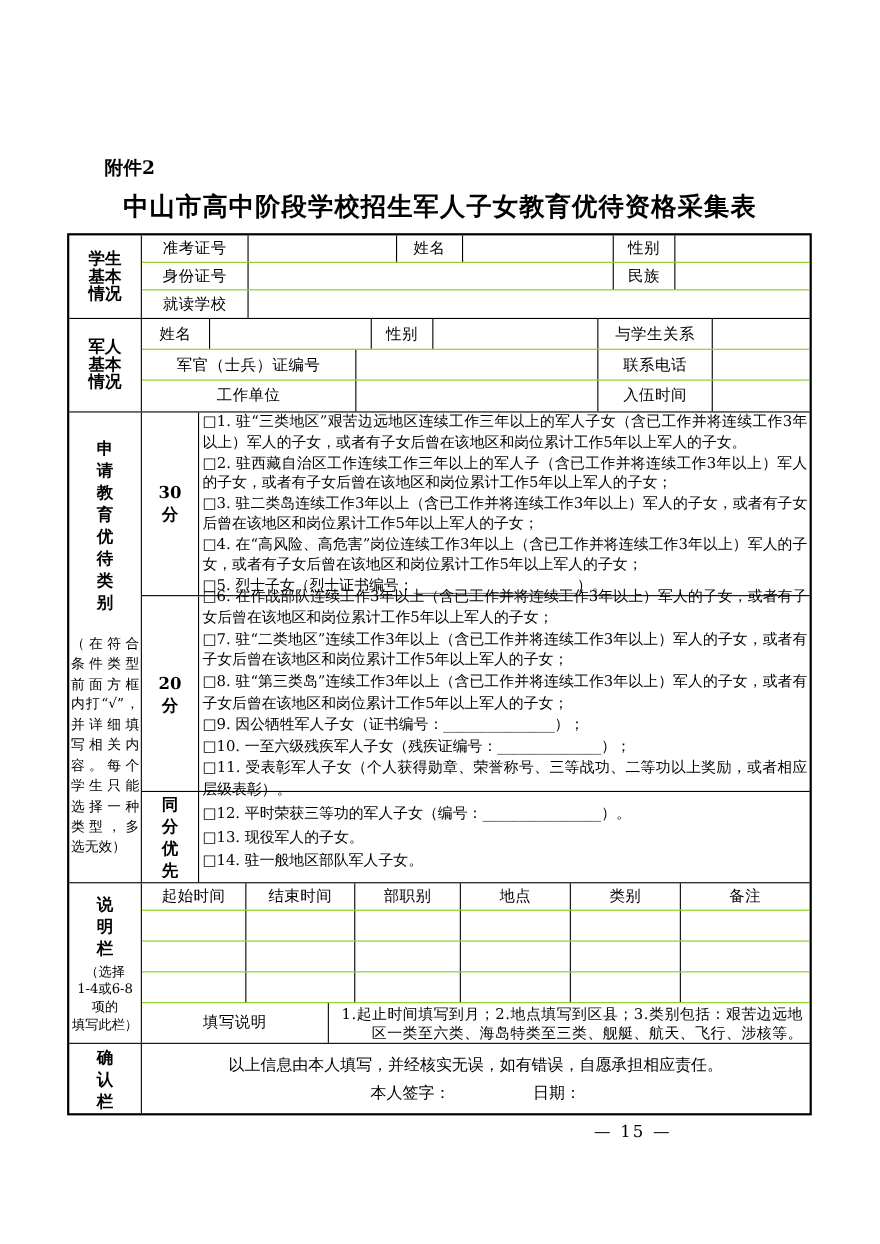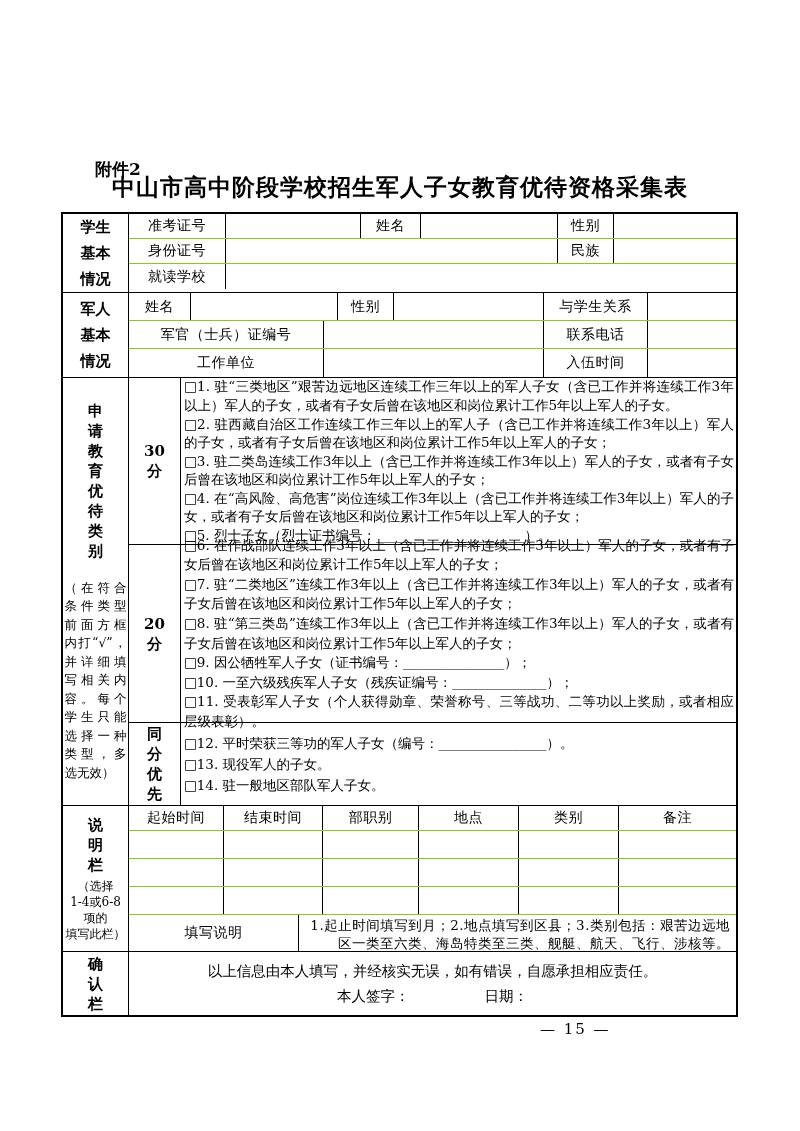--- a/index.html
+++ b/index.html
@@ -1,29 +1,29 @@
 <!DOCTYPE html>
 <html><head>
 <meta charset="utf-8">
 <style>
   *{margin:0;padding:0;box-sizing:border-box;}
   html,body{background:#fff;}
   .page{position:relative;width:800px;height:1131px;background:#fff;color:#000;
         font-family:"DejaVu Serif","Liberation Serif",serif;overflow:hidden;}
-  .attach{position:absolute;left:95px;top:141px;font-size:17px;font-weight:bold;margin-top:17px;}
+  .attach{position:absolute;left:95px;top:141px;font-size:17px;font-weight:bold;}
   .title{position:absolute;left:62px;top:172px;width:676px;text-align:center;
          font-size:23px;font-weight:bold;letter-spacing:1px;}
   .form{position:absolute;left:61px;top:212px;width:677px;border:2px solid #000;
         display:flex;flex-direction:column;}
   .section{display:flex;border-bottom:1px solid #000;}
   .section:last-child{border-bottom:none;}
   .side{flex:0 0 66px;width:66px;border-right:1px solid #000;display:flex;
         flex-direction:column;align-items:center;justify-content:center;
         font-weight:bold;font-size:15px;text-align:center;}
-  .v2{width:34px;word-break:break-all;line-height:26px;font-family:Liberation Serif, serif;}
+  .v2{width:34px;word-break:break-all;line-height:16px;font-family:Liberation Serif, serif;}
   .v1{width:17px;word-break:break-all;line-height:20px;}
   .vnote{width:62px;font-size:12.5px;line-height:18.5px;font-weight:normal;
          text-align:justify;word-break:break-all;margin-top:18px;}
   .vnote2{white-space:pre-line;font-size:12px;line-height:16px;font-weight:normal;
           text-align:center;margin-top:3px;width:66px;}
   .body{flex:1;display:flex;flex-direction:column;min-width:0;}
   .trow{display:flex;border-bottom:1px solid #84cc16;}
   .trow:last-child{border-bottom:none;}
   .cell{border-right:1px solid #000;display:flex;align-items:center;
         justify-content:center;font-size:14px;letter-spacing:0.5px;overflow:hidden;}

